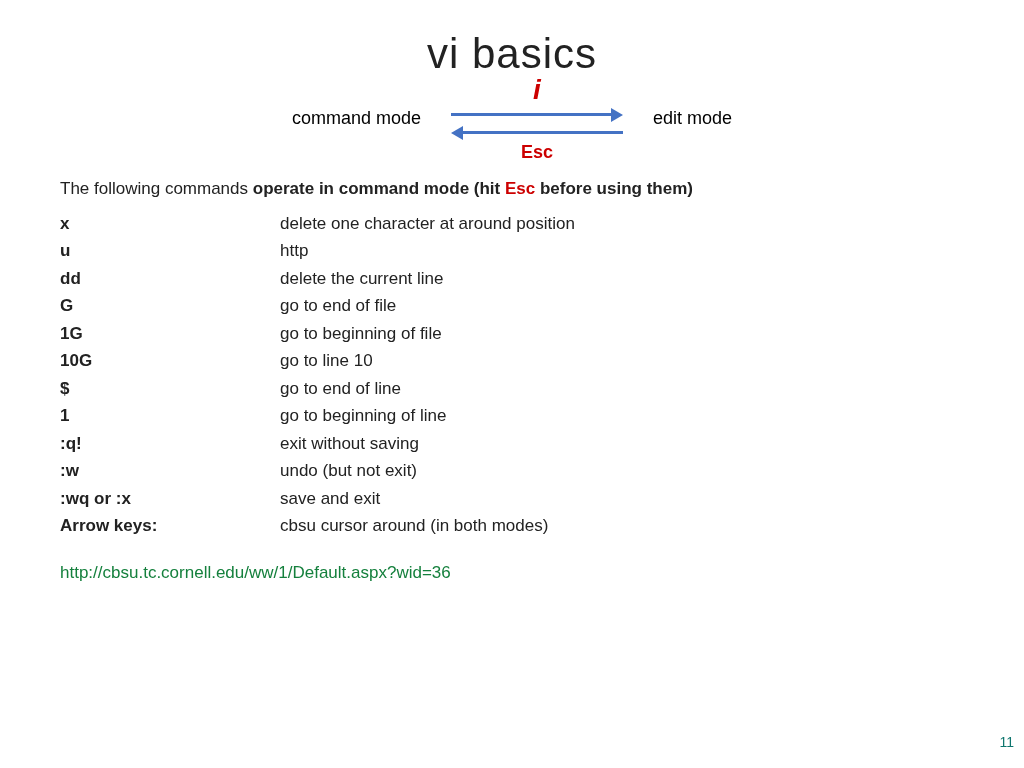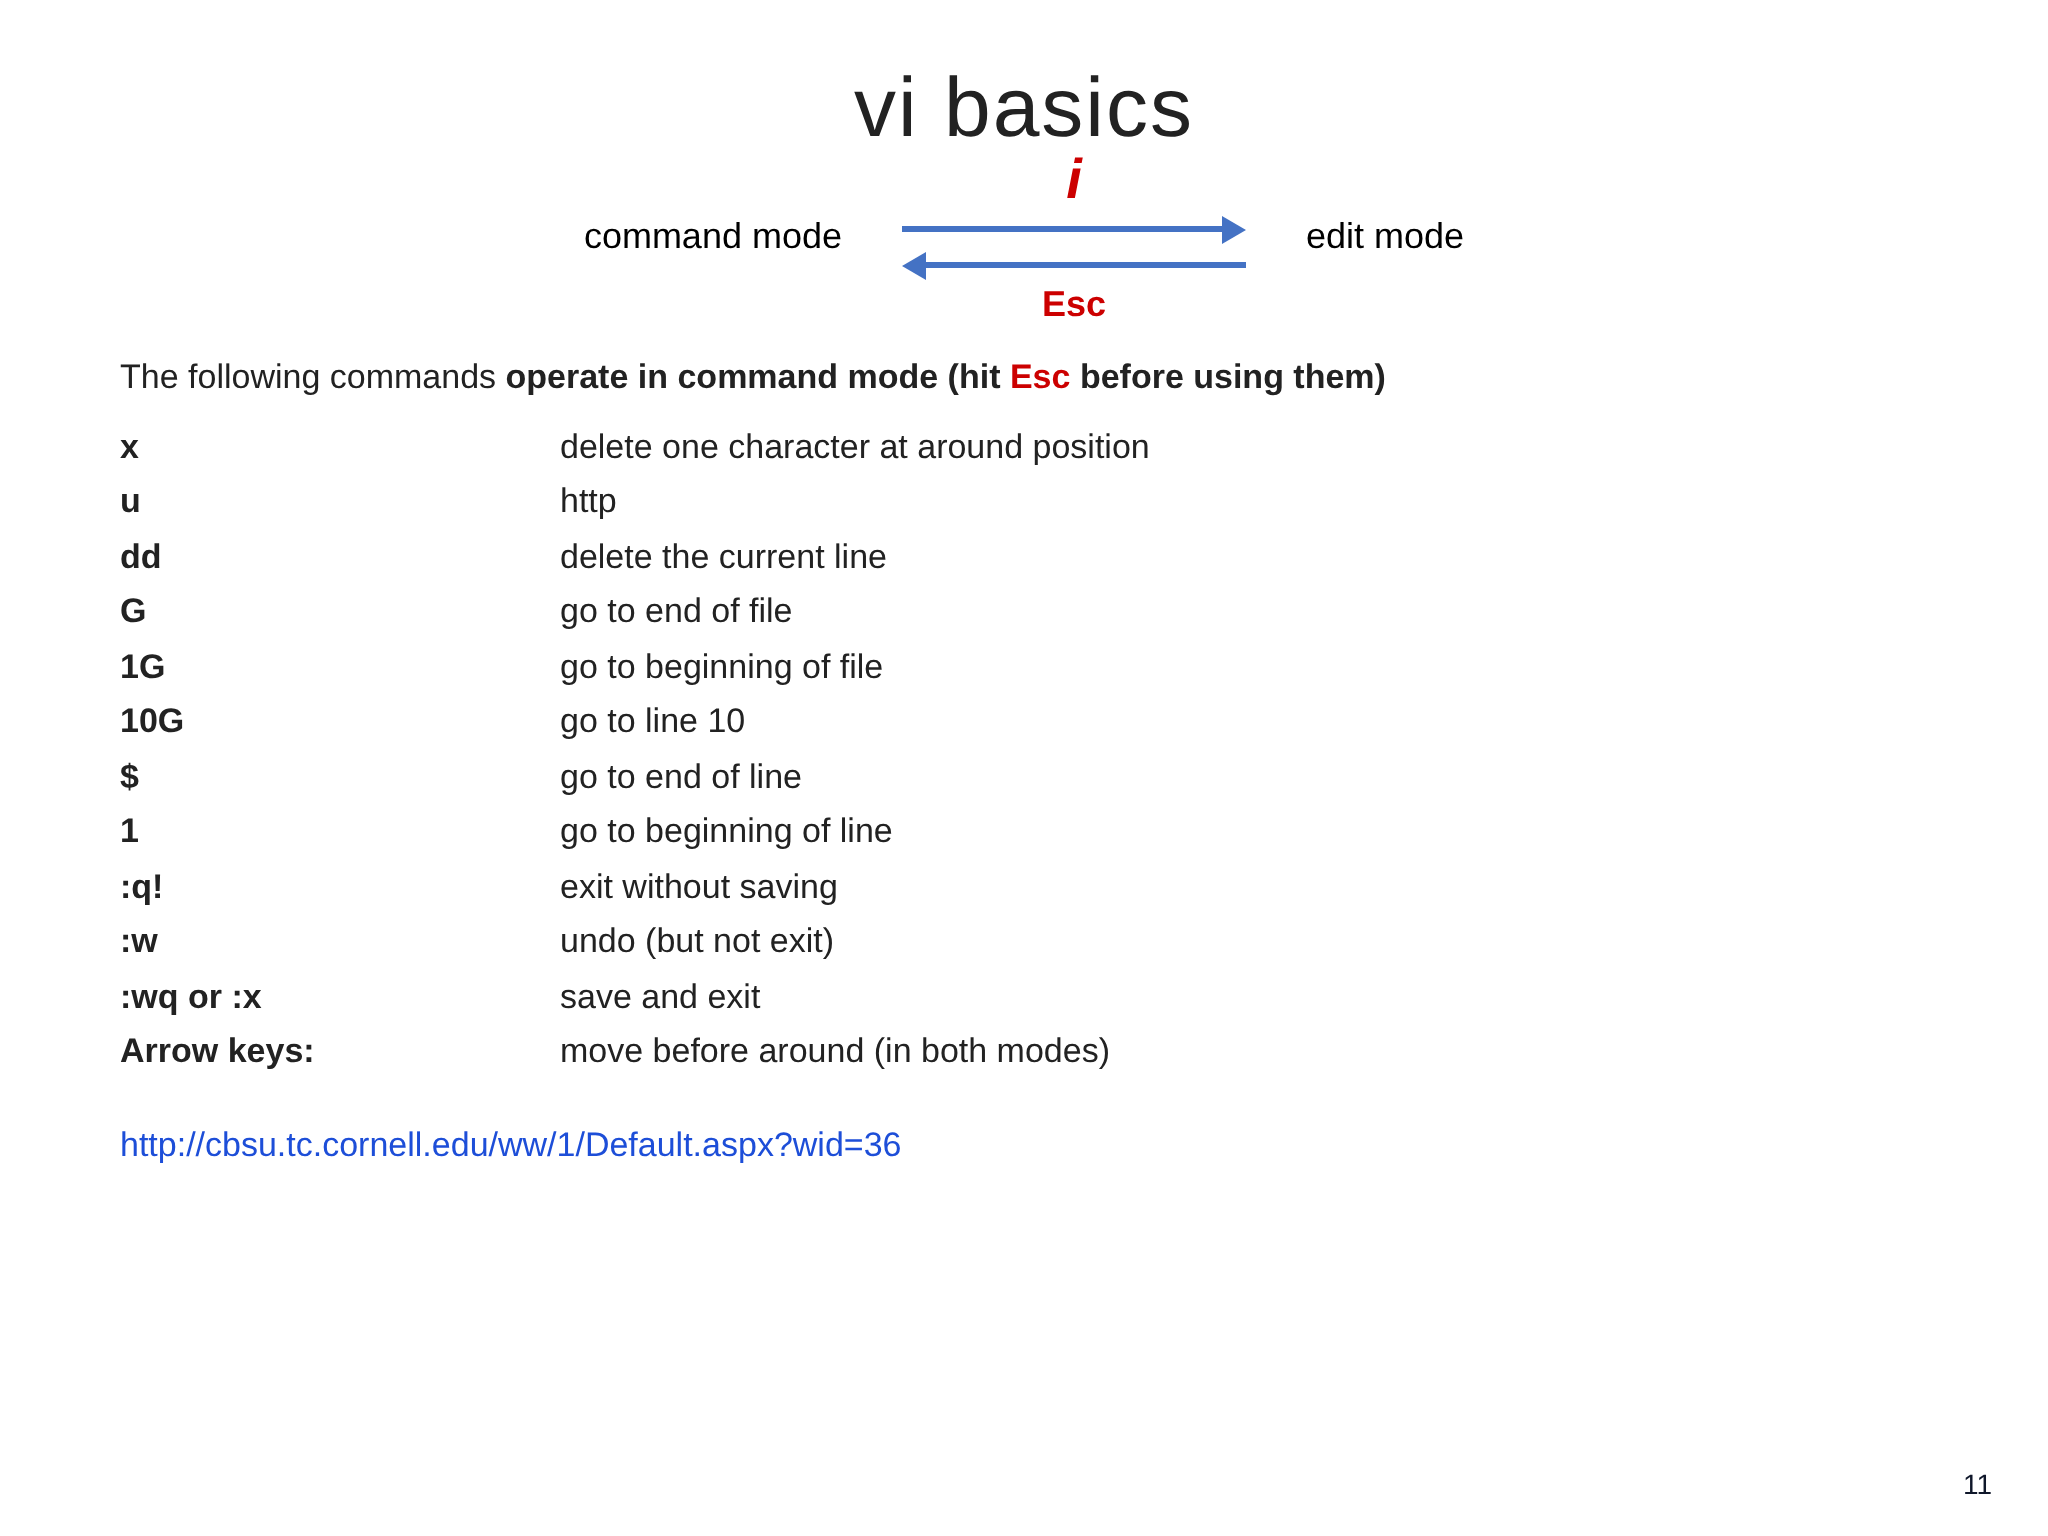--- a/index.html
+++ b/index.html
@@ -142,29 +142,29 @@
 
     .command-table tr td:first-child {
       font-weight: bold;
       width: 220px;
       padding-right: 10px;
     }
 
     .url-line {
       margin-top: 20px;
       font-size: 17px;
-      color: #1d4ed8;
+      color: #15803d;
     }
 
     .slide-number {
       position: absolute;
       bottom: 18px;
-      right: 28px;
+      right: 10px;
       font-size: 14px;
-      color: #0f172a;
+      color: #0f766e;
     }
   </style>
 </head>
 <body>
 
 <div class="slide">
 
   <h1 class="title">vi basics</h1>
 
   <div class="diagram">
@@ -232,21 +232,21 @@
           <tr>
             <td>:w</td>
             <td>undo (but not exit)</td>
           </tr>
           <tr>
             <td>:wq or :x</td>
             <td>save and exit</td>
           </tr>
           <tr>
             <td>Arrow keys:</td>
-            <td>move before around (in both modes)</td>
+            <td>cbsu cursor around (in both modes)</td>
           </tr>
         </tbody>
     </table>
 
     <div class="url-line">http://cbsu.tc.cornell.edu/ww/1/Default.aspx?wid=36</div>
   </div>
 
   <div class="slide-number">11</div>
 </div>
 

